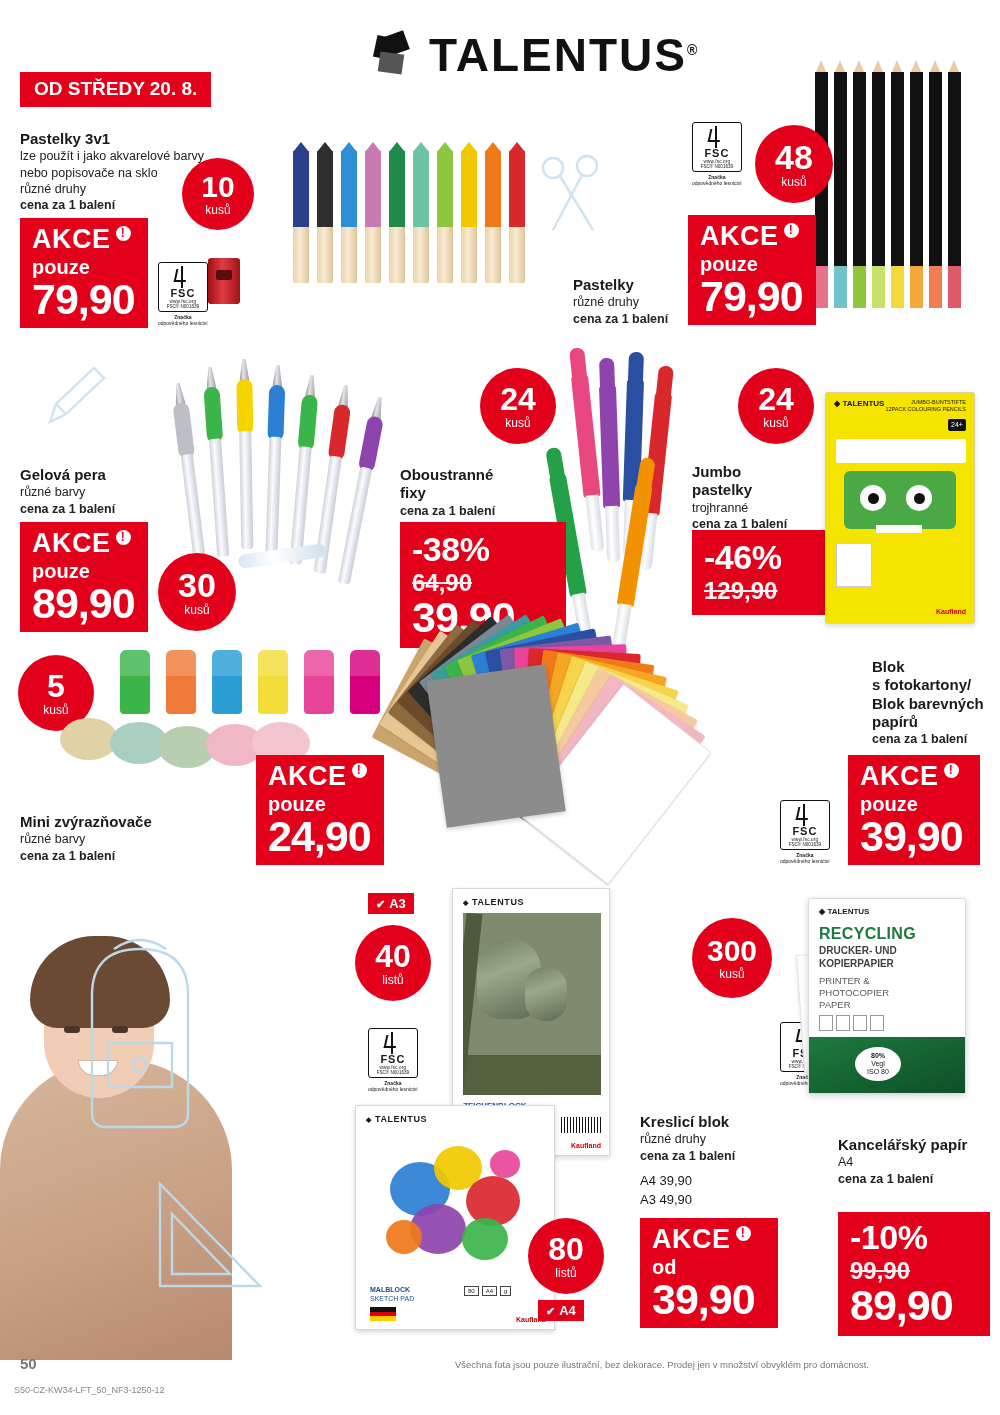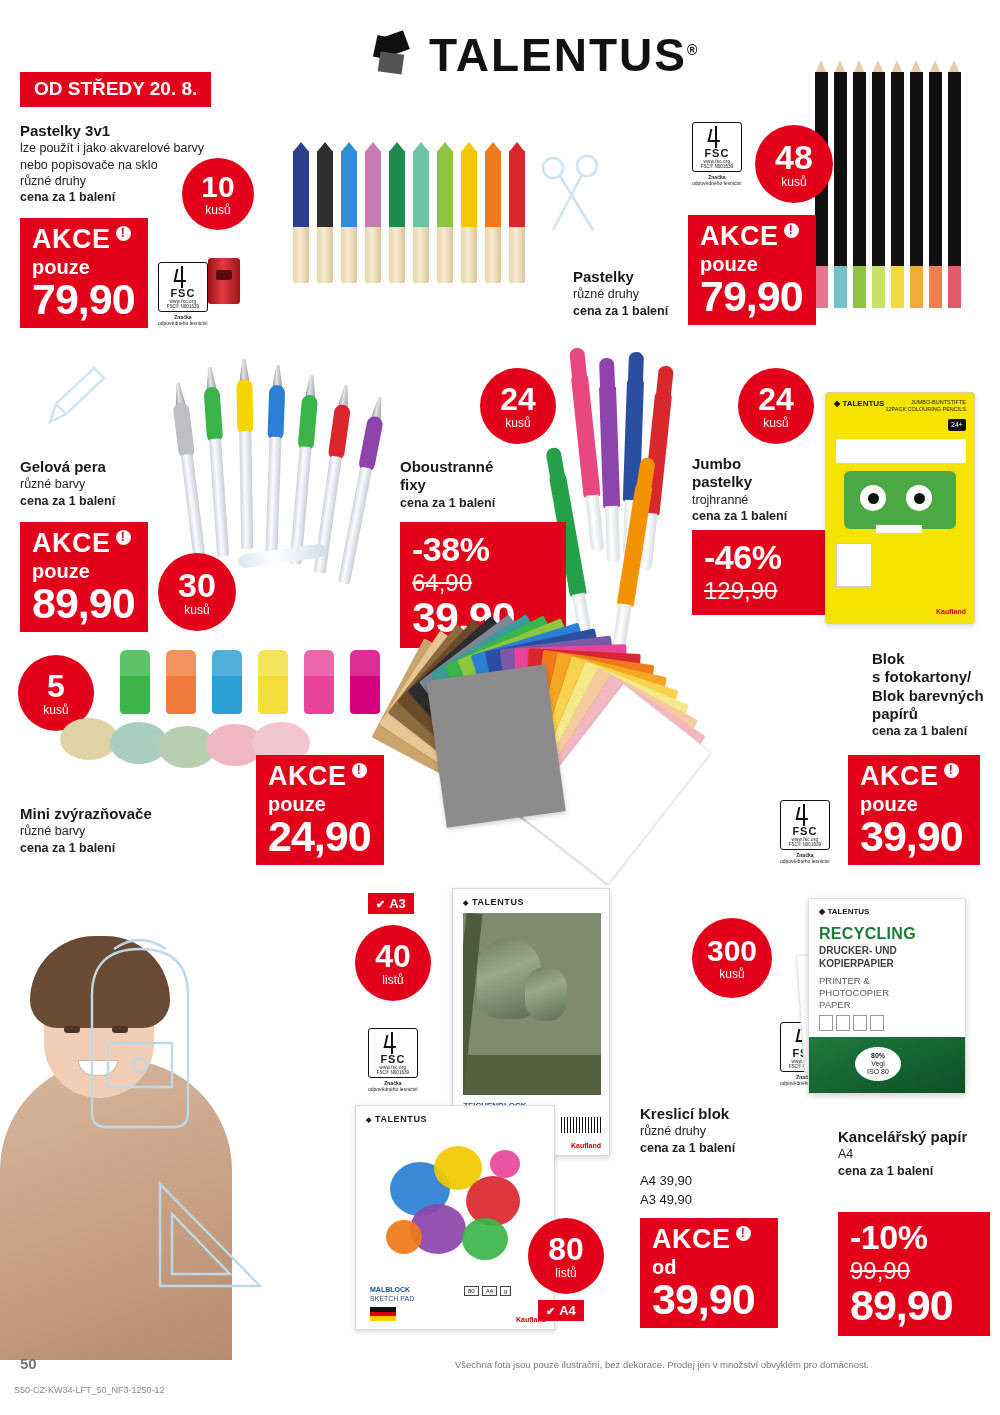--- a/index.html
+++ b/index.html
@@ -12,21 +12,21 @@
   .akce-box { position:absolute; background:#e2001a; color:#fff; padding:6px 10px 8px 12px; }
   .akce-line { font-size:27px; font-weight:bold; letter-spacing:.5px; display:flex; align-items:center; gap:5px; }
   .akce-line .bang {
     display:inline-block; width:15px; height:15px; border-radius:50%;
     background:#fff; color:#e2001a; font-size:12px; font-weight:bold;
     text-align:center; line-height:15px; position:relative; top:-6px;
   }
   .pouze { font-size:20px; font-weight:bold; margin-top:1px; }
   .price { font-size:43px; font-weight:bold; line-height:.95; letter-spacing:-1px; }
   .pct { font-size:34px; font-weight:bold; letter-spacing:-.5px; }
-  .old { font-size:24px; font-weight:normal; text-decoration:line-through; opacity:.95; }
+  .old { font-size:24px; font-weight:bold; text-decoration:line-through; opacity:.95; }
 
   
   .circle {
     position:absolute; border-radius:50%; background:#e2001a; color:#fff;
     display:flex; flex-direction:column; align-items:center; justify-content:center;
     text-align:center; line-height:1;
   }
   .circle .num { font-weight:bold; }
   .circle .unit { font-size:12px; margin-top:2px; }
 
@@ -44,21 +44,21 @@
   #logo .mark i {
     position:absolute; display:block;
   }
   #logo .mark i.a { left:0; top:4px; width:22px; height:22px; background:#111; transform:rotate(12deg); }
   #logo .mark i.b { left:12px; top:0; width:20px; height:20px; background:#111; transform:rotate(-20deg); }
   #logo .mark i.c { left:4px; top:20px; width:24px; height:20px; background:#555; transform:rotate(8deg); }
   #logo .wm { font-size:46px; font-weight:bold; letter-spacing:2px; color:#111; position:relative; }
   #logo .wm sup { font-size:14px; vertical-align:super; }
 
   
-  .ptitle { position:absolute; }
+  .ptitle { position:absolute;margin-top:8px; }
   .ptitle b { display:block; font-size:15px; font-weight:bold; line-height:1.22; }
   .ptitle span { display:block; font-size:12.5px; line-height:1.3; color:#222; }
 
   
   .fsc { position:absolute; text-align:center; }
   .fsc .bx {
     border:1.6px solid #111; border-radius:3px; padding:3px 5px 2px;
     display:flex; flex-direction:column; align-items:center; background:#fff;
   }
   .fsc .tree { width:18px; height:22px; position:relative; }

